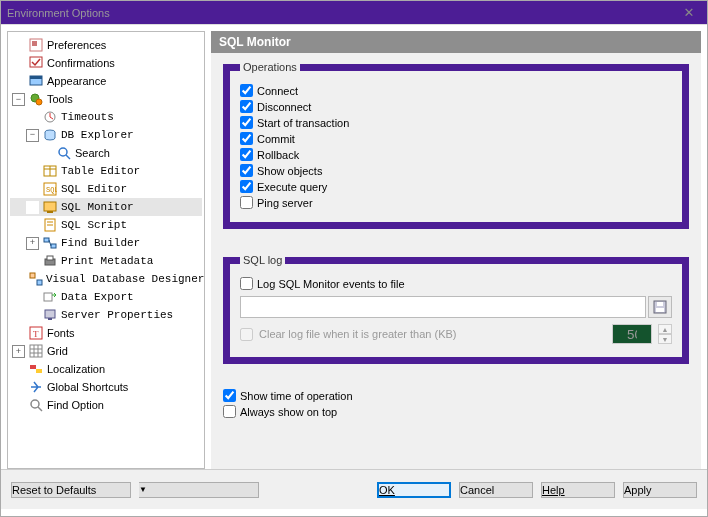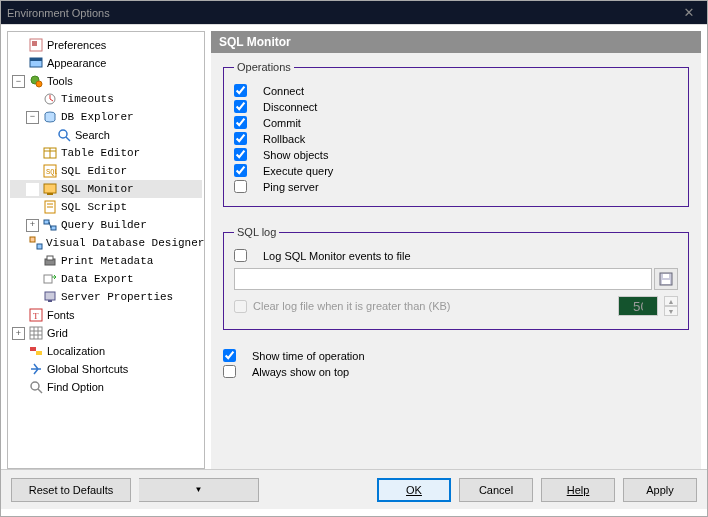--- a/index.html
+++ b/index.html
@@ -1,50 +1,50 @@
 <!DOCTYPE html>
 <html><head>
 <meta charset="utf-8">
 <style>
 * { box-sizing: border-box; margin: 0; padding: 0; }
 body { font-family: "Segoe UI", Tahoma, sans-serif; font-size: 11px; background: #fff; color: #000; width: 708px; height: 517px; overflow: hidden; border: 1px solid #aaa; }
-.titlebar { height: 24px; background: #0f172a; border-bottom: 1px solid #ddd; display: flex; align-items: center; padding: 0 6px; color: #999; }
+.titlebar { height: 24px; background: #4c1d95; border-bottom: 1px solid #ddd; display: flex; align-items: center; padding: 0 6px; color: #999; }
 .titlebar .title { flex: 1; font-size: 11px; }
 .titlebar .close { width: 24px; text-align: center; color: #888; cursor: default; font-size: 13px; }
 .content { display: flex; height: 444px; padding: 6px 6px 0 6px; gap: 6px; }
 .tree-panel { width: 198px; border: 1px solid #bbb; background: #fff; overflow: auto; padding: 4px 2px; }
 .tree { list-style: none; }
 .tree ul { list-style: none; }
 .tree-row { display: flex; align-items: center; height: 18px; white-space: nowrap; cursor: default; padding-right: 4px; }
 .tree-row.selected { background: #e5e5e5; }
 .tree-toggle { width: 13px; height: 13px; display: inline-flex; align-items: center; justify-content: center; border: 1px solid #888; font-size: 9px; line-height: 1; margin-right: 2px; color: #555; background: #fff; }
 .tree-toggle.empty { border: none; }
 .tree-icon { width: 16px; height: 16px; display: inline-flex; align-items: center; justify-content: center; margin: 0 3px 0 1px; }
 .tree-label { font-size: 11px; }
 .lvl0 { padding-left: 2px; }
 .lvl1 { padding-left: 16px; font-family: Liberation Mono, monospace; }
 .lvl2 { padding-left: 30px; }
 .right-panel { flex: 1; display: flex; flex-direction: column; }
 .header-bar { background: #8e8e8e; color: #fff; font-weight: bold; font-size: 12px; padding: 4px 8px; }
 .form-area { flex: 1; background: #f0f0f0; padding: 8px 12px; overflow: auto; }
-fieldset { border: 1px solid #4c1d95; padding: 8px 10px 10px 10px; margin-bottom: 19px; }
+fieldset { border: 7px solid #4c1d95; padding: 8px 10px 10px 10px; margin-bottom: 25px; }
 legend { font-size: 11px; padding: 0 3px; color: #333; }
-.chk-row { display: flex; align-items: flex-end; margin: 3px 0; gap: 16px; }
+.chk-row { display: flex; align-items: flex-end; margin: 3px 0; gap: 4px; }
 .chk-row input[type="checkbox"] { width: 13px; height: 13px; }
 .chk-row.disabled { color: #9a9a9a; }
 .chk-row label { font-size: 11px; }
 .file-row { display: flex; gap: 2px; margin: 6px 0; }
 .file-row input[type="text"] { flex: 1; border: 1px solid #bbb; height: 22px; padding: 2px 4px; background: #fff; }
 .file-btn { width: 24px; height: 22px; border: 1px solid #bbb; background: #eaeaea; display: flex; align-items: center; justify-content: center; }
 .kb-row { display: flex; align-items: center; gap: 6px; }
 .kb-row input[type="text"] { width: 40px; text-align: right; border: 1px solid #ccc; height: 20px; padding: 2px 14px; background: #14532d; color: #999; }
 .spin { width: 14px; height: 20px; display: flex; flex-direction: column; }
 .spin div { flex: 1; border: 1px solid #ccc; font-size: 7px; display: flex; align-items: center; justify-content: center; color: #999; background: #f5f5f5; }
 .footer { height: 40px; border-top: 1px solid #ccc; display: flex; align-items: center; padding: 0 10px; background: #f0f0f0; }
-.btn { height: 24px; min-width: 74px; border: 1px solid #adadad; background: #e1e1e1; font-size: 11px; display: inline-flex; align-items: center; justify-content: center; cursor: default; }
+.btn { height: 16px; min-width: 74px; border: 1px solid #adadad; background: #e1e1e1; font-size: 11px; display: inline-flex; align-items: center; cursor: default; }
 .btn.primary { border: 2px solid #0078d7; background: #e5f1fb; margin-left: 16px; }
 .reset-combo { display: flex; }
 .reset-combo .btn { min-width: 120px; }
 .reset-combo .drop { width: 18px; border-left: none; }
 .footer-spacer { flex: 1; }
 .footer .btn + .btn { margin-left: 8px; }
 svg { display: block; }
 </style>
 </head>
 <body>
@@ -60,20 +60,32 @@
       <li>
           <div class="tree-row lvl0">
             <span class="tree-toggle empty"></span>
             <span class="tree-icon">
               <svg width="14" height="14">
                 <rect x="1" y="1" width="12" height="12" fill="#fff" stroke="#c77"></rect>
                 <rect x="3" y="3" width="5" height="5" fill="#c77"></rect>
               </svg>
             </span>
             <span class="tree-label">Preferences</span>
+          </div>
+        </li>
+      <li>
+          <div class="tree-row lvl0">
+            <span class="tree-toggle empty"></span>
+            <span class="tree-icon">
+              <svg width="14" height="14">
+                <rect x="1" y="1" width="12" height="10" fill="#fff" stroke="#b33"></rect>
+                <path d="M3 6 L6 9 L11 3" stroke="#b33" fill="none" stroke-width="1.5"></path>
+              </svg>
+            </span>
+            <span class="tree-label">Confirmations</span>
           </div>
         </li>
       <li>
           <div class="tree-row lvl0">
             <span class="tree-toggle empty"></span>
             <span class="tree-icon">
               <svg width="14" height="14">
                 <rect x="1" y="2" width="12" height="9" fill="#9cf" stroke="#258"></rect>
                 <rect x="1" y="2" width="12" height="3" fill="#258"></rect>
               </svg>
@@ -184,45 +196,45 @@
           <li>
               <div class="tree-row lvl1">
                 <span class="tree-toggle">+</span>
                 <span class="tree-icon">
                   <svg width="14" height="14">
                     <rect x="1" y="2" width="5" height="4" fill="#9cf" stroke="#258"></rect>
                     <rect x="8" y="8" width="5" height="4" fill="#9cf" stroke="#258"></rect>
                     <line x1="6" y1="4" x2="8" y2="10" stroke="#258"></line>
                   </svg>
                 </span>
-                <span class="tree-label">Query Builder</span>
+                <span class="tree-label">Find Builder</span>
+              </div>
+            </li>
+          <li>
+              <div class="tree-row lvl1">
+                <span class="tree-toggle empty"></span>
+                <span class="tree-icon">
+                  <svg width="14" height="14">
+                    <rect x="2" y="5" width="10" height="6" fill="#888" stroke="#555"></rect>
+                    <rect x="4" y="2" width="6" height="4" fill="#fff" stroke="#555"></rect>
+                  </svg>
+                </span>
+                <span class="tree-label">Print Metadata</span>
               </div>
             </li>
           <li>
               <div class="tree-row lvl1">
                 <span class="tree-toggle empty"></span>
                 <span class="tree-icon">
                   <svg width="14" height="14">
                     <rect x="1" y="1" width="5" height="5" fill="#fc9" stroke="#a60"></rect>
                     <rect x="8" y="8" width="5" height="5" fill="#9cf" stroke="#258"></rect>
                   </svg>
                 </span>
                 <span class="tree-label">Visual Database Designer</span>
-              </div>
-            </li>
-          <li>
-              <div class="tree-row lvl1">
-                <span class="tree-toggle empty"></span>
-                <span class="tree-icon">
-                  <svg width="14" height="14">
-                    <rect x="2" y="5" width="10" height="6" fill="#888" stroke="#555"></rect>
-                    <rect x="4" y="2" width="6" height="4" fill="#fff" stroke="#555"></rect>
-                  </svg>
-                </span>
-                <span class="tree-label">Print Metadata</span>
               </div>
             </li>
           <li>
               <div class="tree-row lvl1">
                 <span class="tree-toggle empty"></span>
                 <span class="tree-icon">
                   <svg width="14" height="14">
                     <rect x="1" y="3" width="8" height="8" fill="#fff" stroke="#888"></rect>
                     <path d="M9 5 L13 5 L11 3 M13 5 L11 7" stroke="#3a3" fill="none"></path>
                   </svg>
@@ -315,20 +327,24 @@
 
       <fieldset>
         <legend>Operations</legend>
         <div class="chk-row">
             <input type="checkbox" checked="" style="">
             <label>Connect</label>
           </div>
         <div class="chk-row">
             <input type="checkbox" checked="" style="">
             <label>Disconnect</label>
+          </div>
+        <div class="chk-row">
+            <input type="checkbox" checked="" style="">
+            <label>Start of transaction</label>
           </div>
         <div class="chk-row">
             <input type="checkbox" checked="" style="">
             <label>Commit</label>
           </div>
         <div class="chk-row">
             <input type="checkbox" checked="" style="">
             <label>Rollback</label>
           </div>
         <div class="chk-row">

